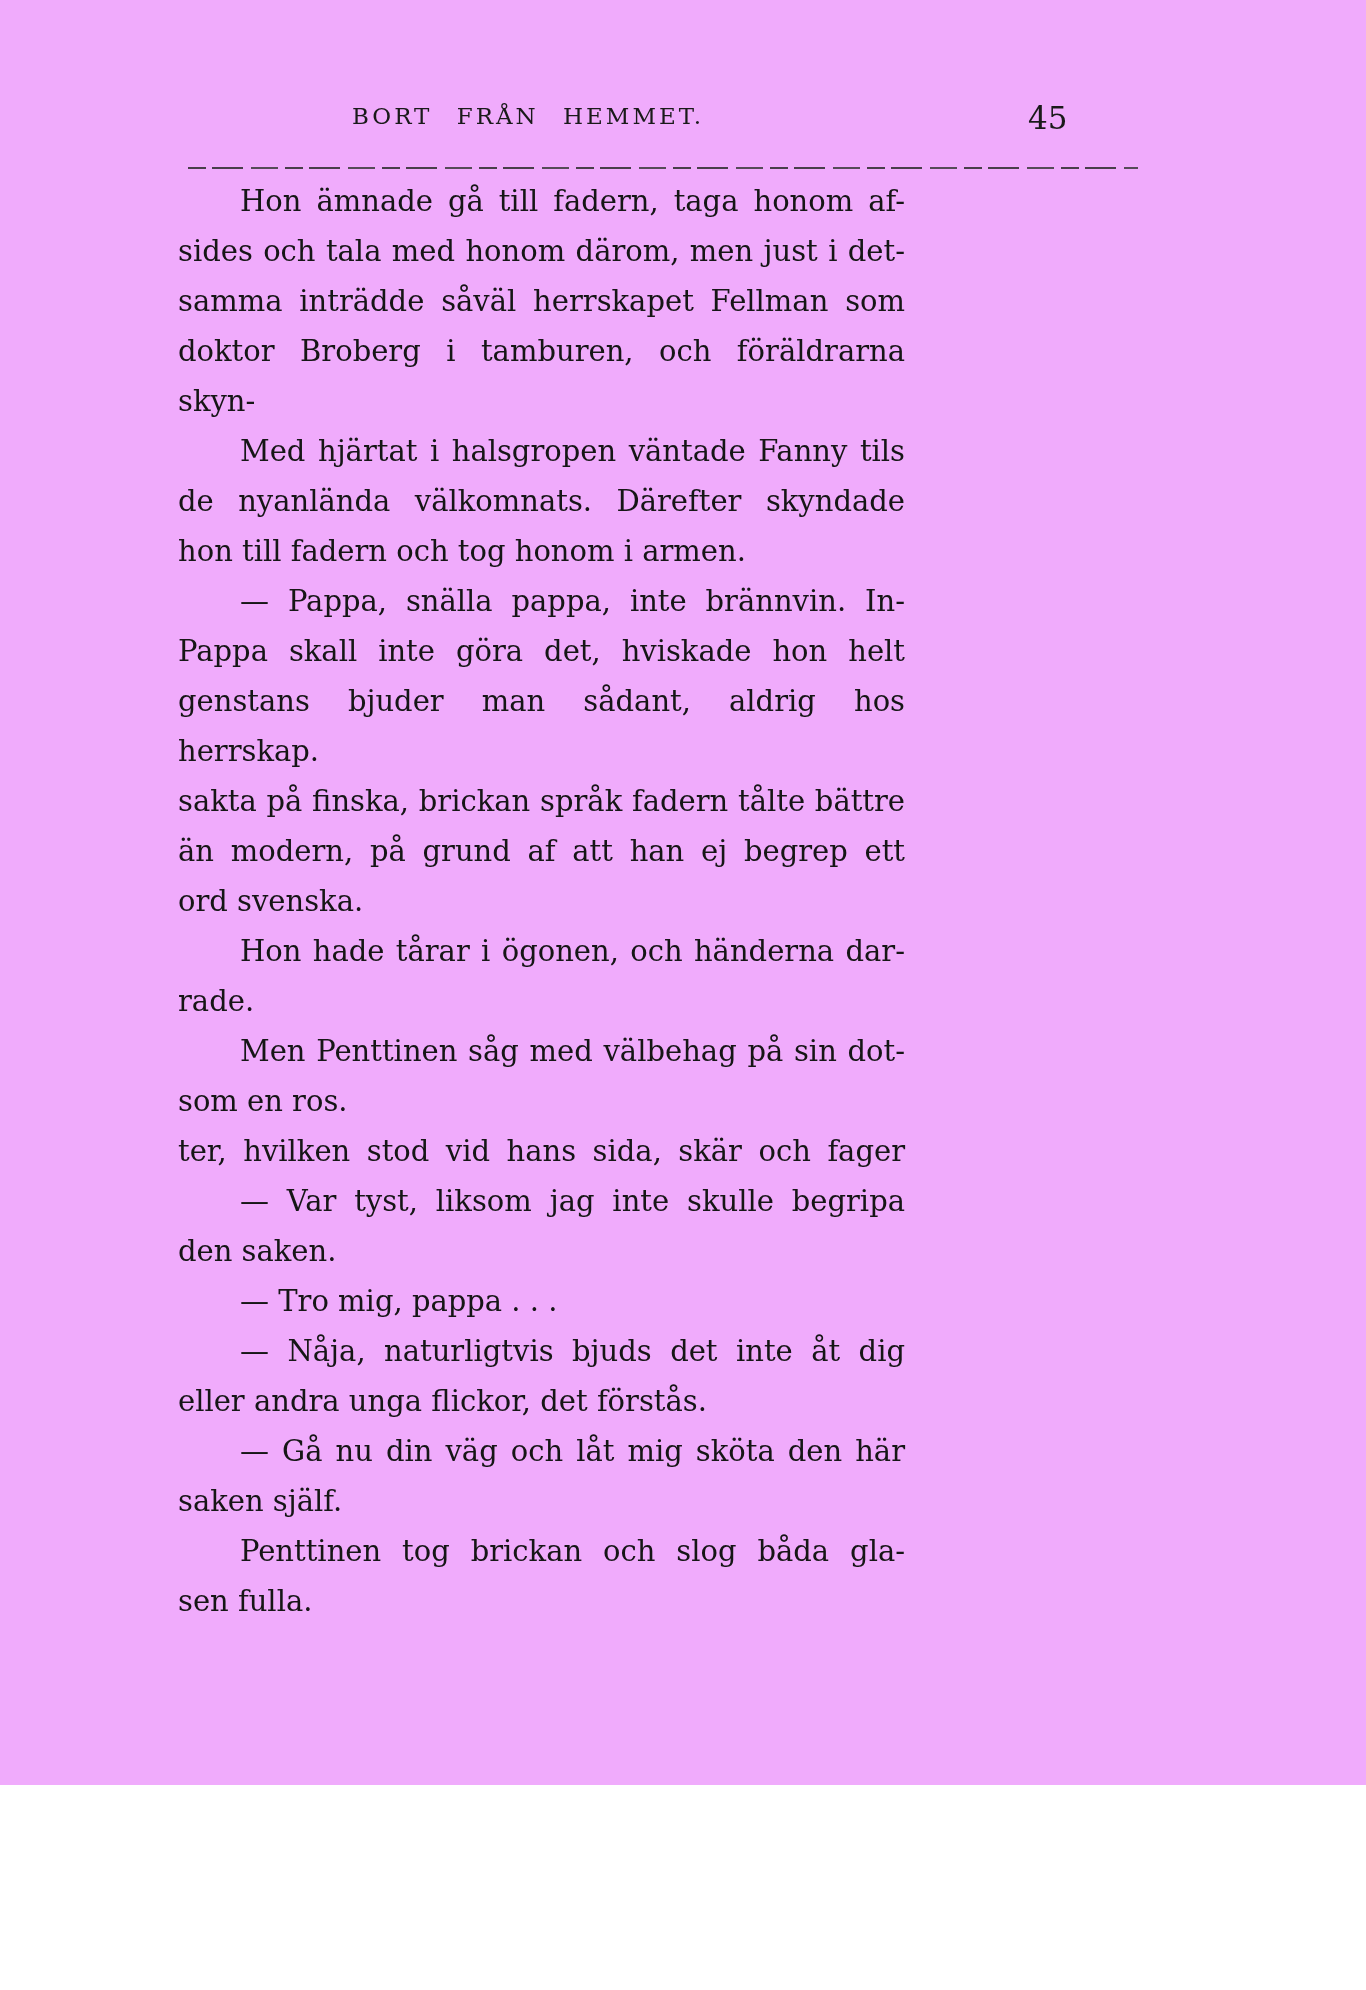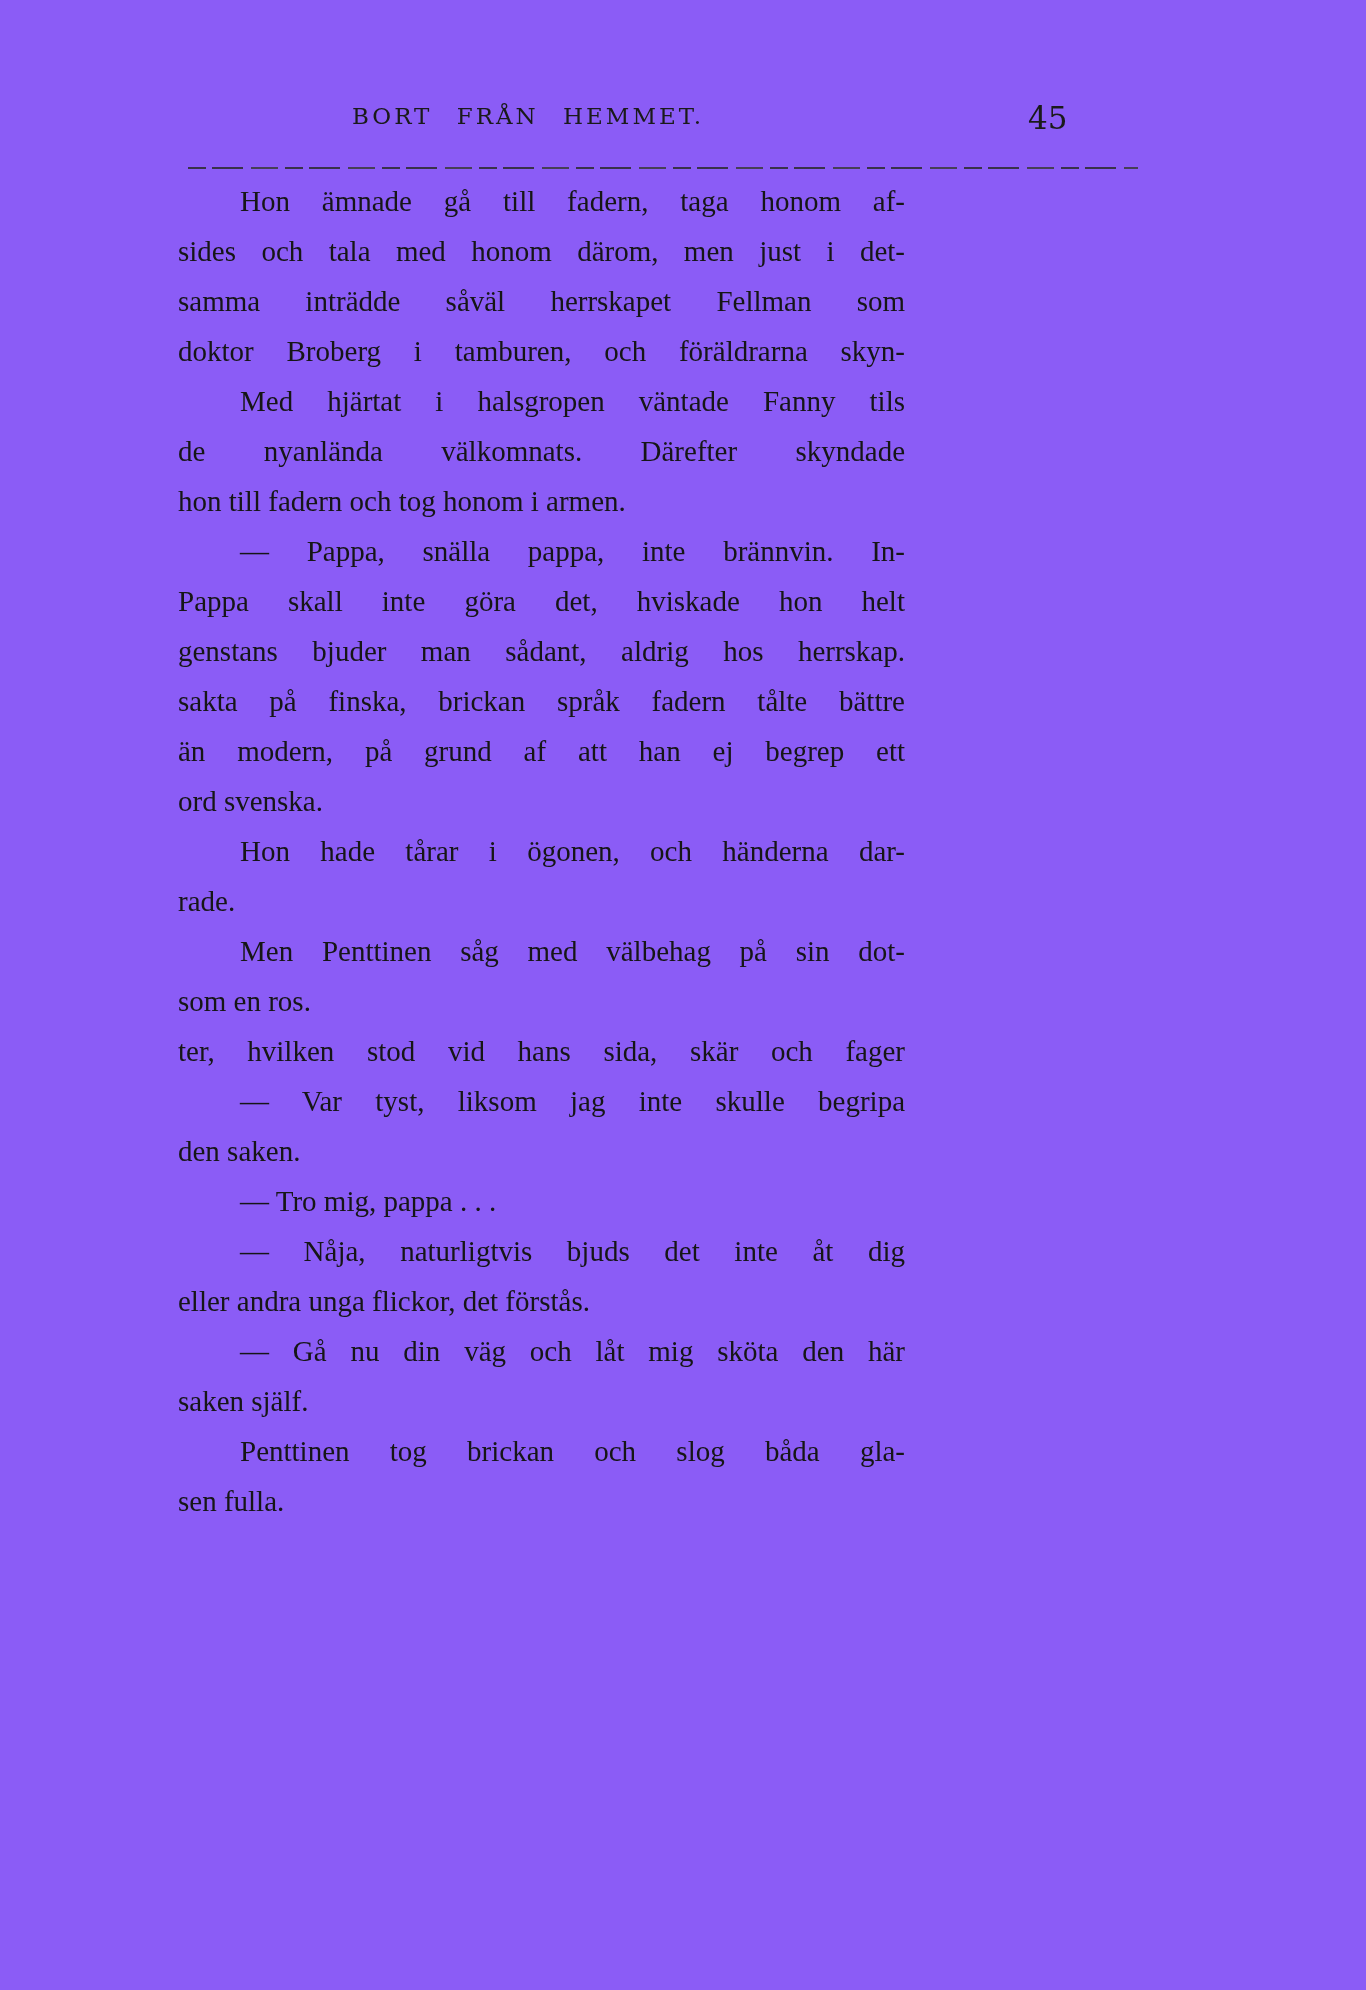--- a/index.html
+++ b/index.html
@@ -3,22 +3,22 @@
 <meta charset="utf-8">
 <style>
   html, body {
     margin: 0;
     padding: 0;
     background: #ffffff;
   }
   .page {
     position: relative;
     width: 1366px;
-    height: 1990px;
-    background: #8b5cf6;
+    height: 1785px;
+    background: #f0abfc;
     color: #1c1c1c;
     font-family: "DejaVu Serif", "Liberation Serif", serif;
     overflow: hidden;
   }
   .running-header {
     position: absolute;
     left: 178px;
     top: 103px;
     width: 700px;
     text-align: center;
@@ -55,21 +55,21 @@
   }
   .page-text {
     position: absolute;
     left: 178px;
     top: 176px;
     width: 727px;
     font-size: 29px;
     line-height: 50px;
     color: #161616;
   }
-  .para { margin: 0; padding: 0; font-family: Liberation Serif, serif; }
+  .para { margin: 0; padding: 0; }
   .line {
     text-align: justify;
     text-align-last: justify;
     white-space: normal;
   }
   .line.last { text-align-last: left; }
   .line.first { padding-left: 62px; }
 </style>
 </head>
 <body>

